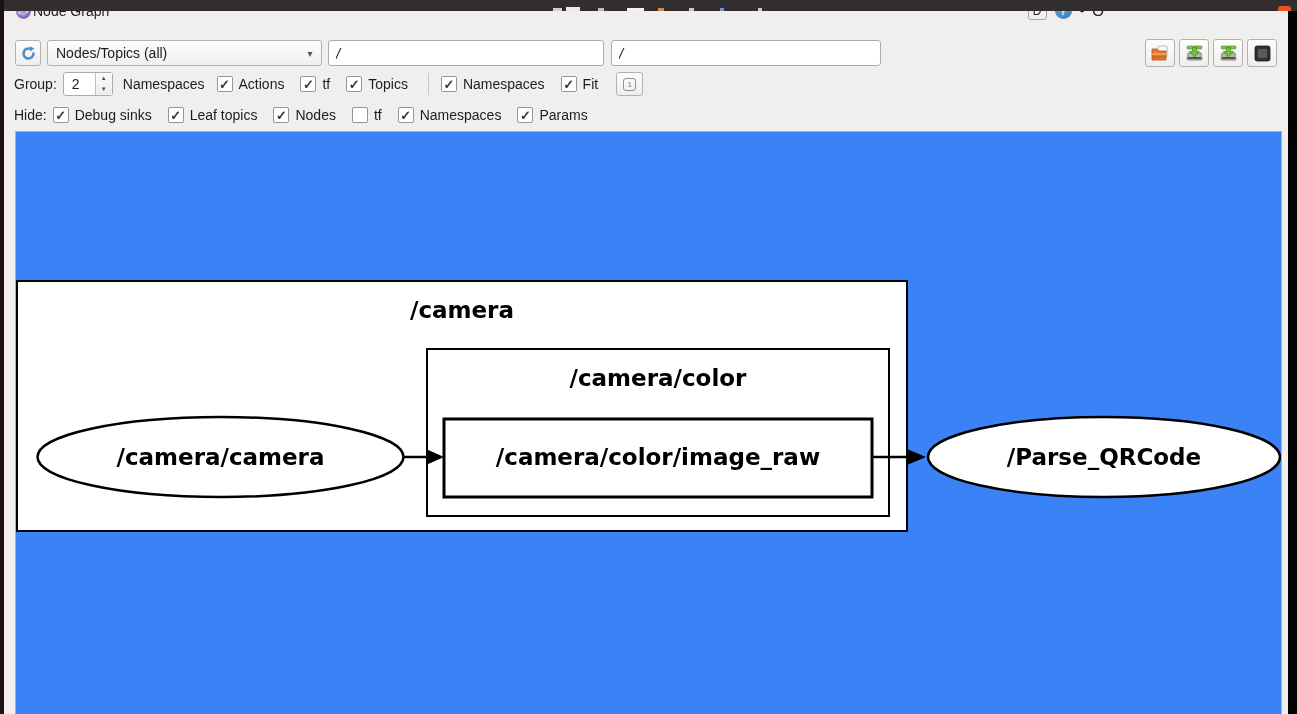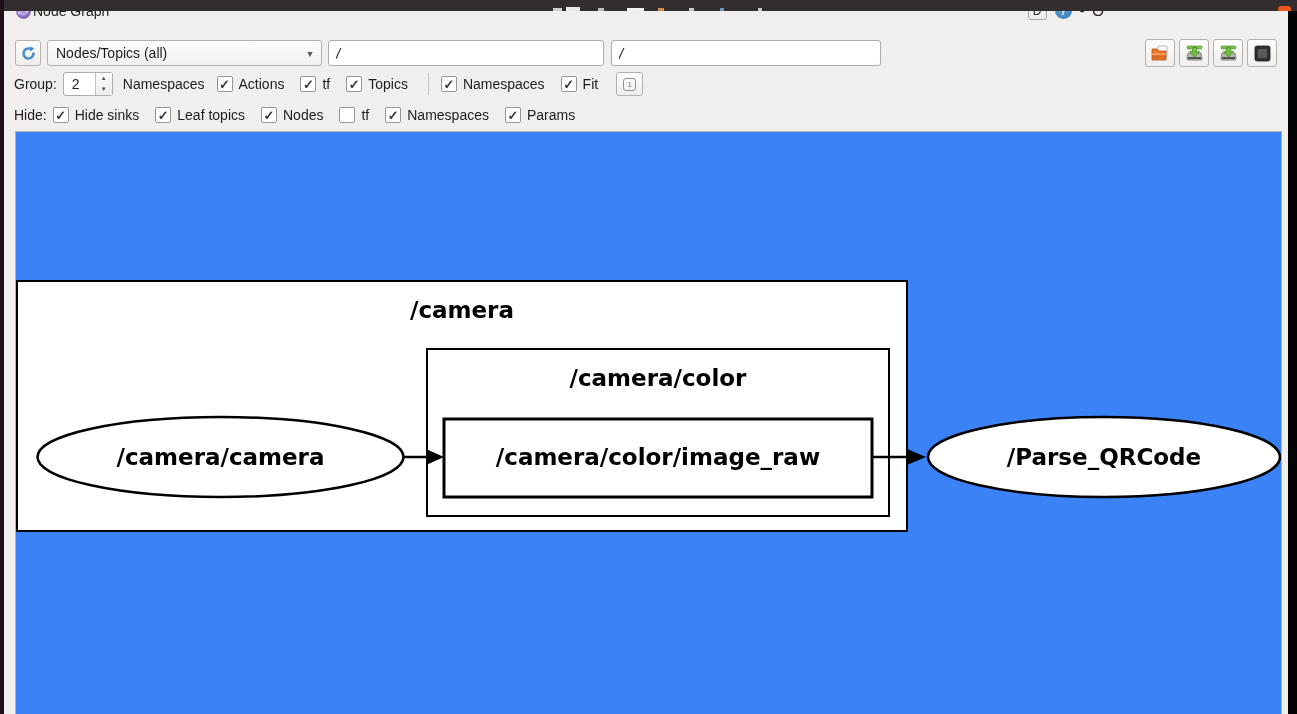--- a/index.html
+++ b/index.html
@@ -199,21 +199,21 @@
   </div>
   <div class="btn fit-view-btn">
     <span class="sq">1</span>
   </div>
 </div>
 
 <div class="optrow row2" style="padding-left:10px;">
   <span class="lbl" style="">Hide:</span>
   <div class="cbitem">
     <span class="cb">✓</span>
-    <span>Hide sinks</span>
+    <span>Debug sinks</span>
   </div>
   <div class="cbitem">
     <span class="cb">✓</span>
     <span>Leaf topics</span>
   </div>
   <div class="cbitem">
     <span class="cb">✓</span>
     <span>Nodes</span>
   </div>
   <div class="cbitem">

